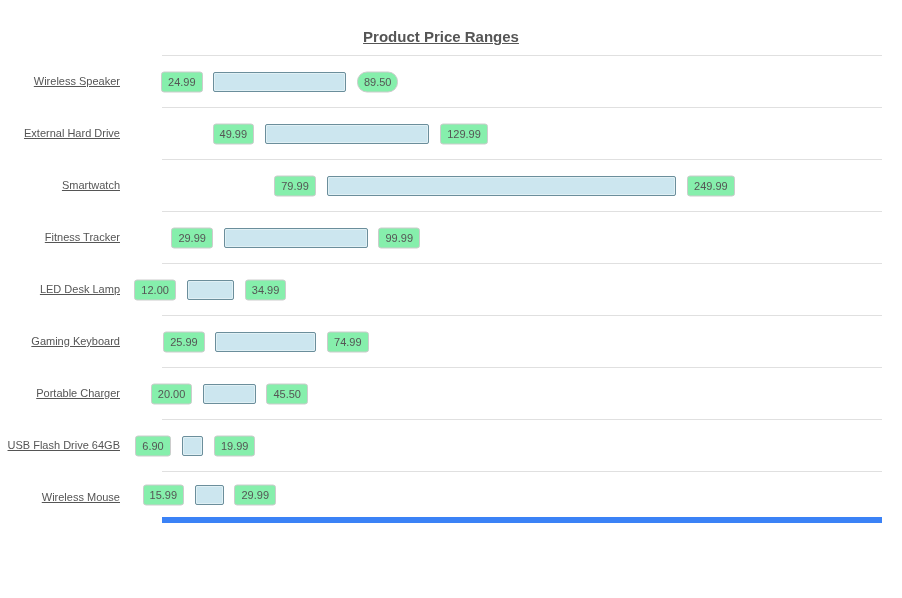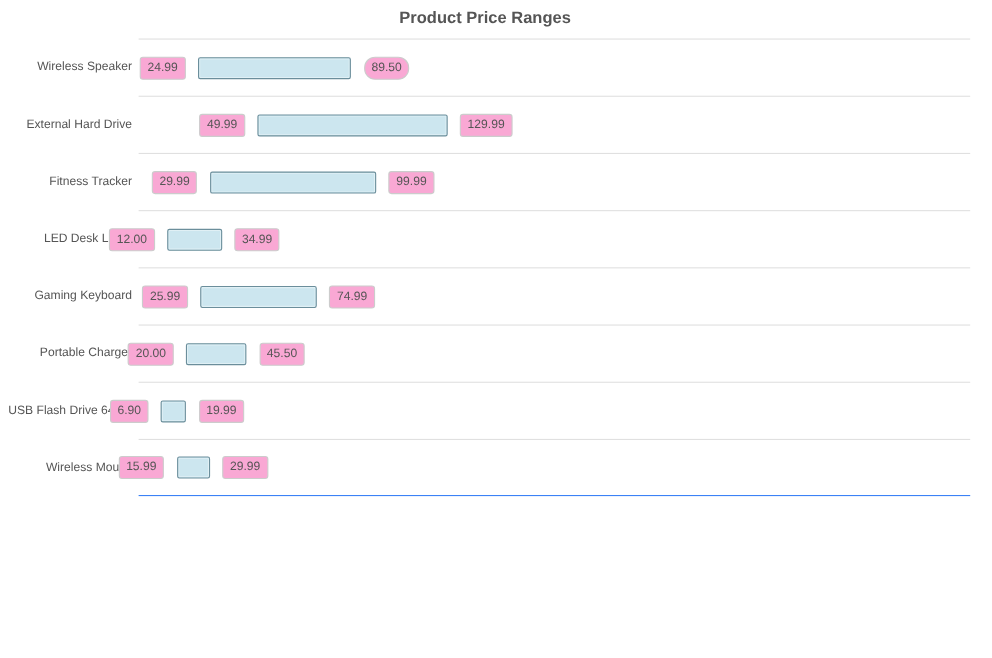--- a/index.html
+++ b/index.html
@@ -9,65 +9,67 @@
     height: 598px;
     background: #ffffff;
     font-family: "Helvetica Neue", Helvetica, Arial, sans-serif;
     color: #555;
     overflow: hidden;
   }
   .wrap {
     box-sizing: border-box;
     width: 902px;
     height: 460px;
-    padding: 4px 20px 12px 0;
+    padding: 24px 20px 12px 0;
+    text-decoration: underline;
   }
   .title {
     text-align: center;
     font-size: 15px;
     font-weight: bold;
     color: #555;
     margin: 4px 0 10px 0;
   }
   .rows {
     display: flex;
     flex-direction: column;
   }
   .row {
     display: flex;
     align-items: stretch;
     height: 52px;
+    gap: 36px;
   }
   .row-label {
     width: 120px;
     flex: 0 0 120px;
     font-size: 11px;
     color: #555;
     text-align: right;
     padding-right: 6px;
     display: flex;
     align-items: center;
     justify-content: flex-end;
   }
   .lane {
     position: relative;
     flex: 1 1 auto;
     border-top: 1px solid #e0e0e0;
   }
-  .row:last-child .lane { border-bottom: 1px solid #3b82f6; }
+  .row:last-child .lane { border-bottom: 6px solid #3b82f6; }
   .tip {
     position: absolute;
     top: 50%;
     transform: translateY(-50%);
     font-size: 11px;
     line-height: 1;
     padding: 4px 6px;
     border: 1px solid #ccc;
     border-radius: 3px;
-    background: #f9a8d4;
+    background: #86efac;
     color: #555;
     white-space: nowrap;
     box-sizing: border-box;
   }
   .tip.low  {  }
   .tip.high {  }
   .bar {
     position: absolute;
     top: 50%;
     transform: translateY(-50%);
@@ -92,20 +94,28 @@
           <div class="bar" style="left: 7.14%; width: 18.4314%;"></div>
           <div class="tip high" style="left: 27.0714%; border-radius: 10px;">89.50</div>
         </div>
       </div>
       <div class="row">
         <div class="row-label">External Hard Drive</div>
         <div class="lane">
           <div class="tip low" style="right: 87.2171%;">49.99</div>
           <div class="bar" style="left: 14.2829%; width: 22.8571%;"></div>
           <div class="tip high" style="left: 38.64%;">129.99</div>
+        </div>
+      </div>
+      <div class="row">
+        <div class="row-label">Smartwatch</div>
+        <div class="lane">
+          <div class="tip low" style="right: 78.6457%;">79.99</div>
+          <div class="bar" style="left: 22.8543%; width: 48.5714%;"></div>
+          <div class="tip high" style="left: 72.9257%;">249.99</div>
         </div>
       </div>
       <div class="row">
         <div class="row-label">Fitness Tracker</div>
         <div class="lane">
           <div class="tip low" style="right: 92.9314%;">29.99</div>
           <div class="bar" style="left: 8.56857%; width: 20%;"></div>
           <div class="tip high" style="left: 30.0686%;">99.99</div>
         </div>
       </div>

